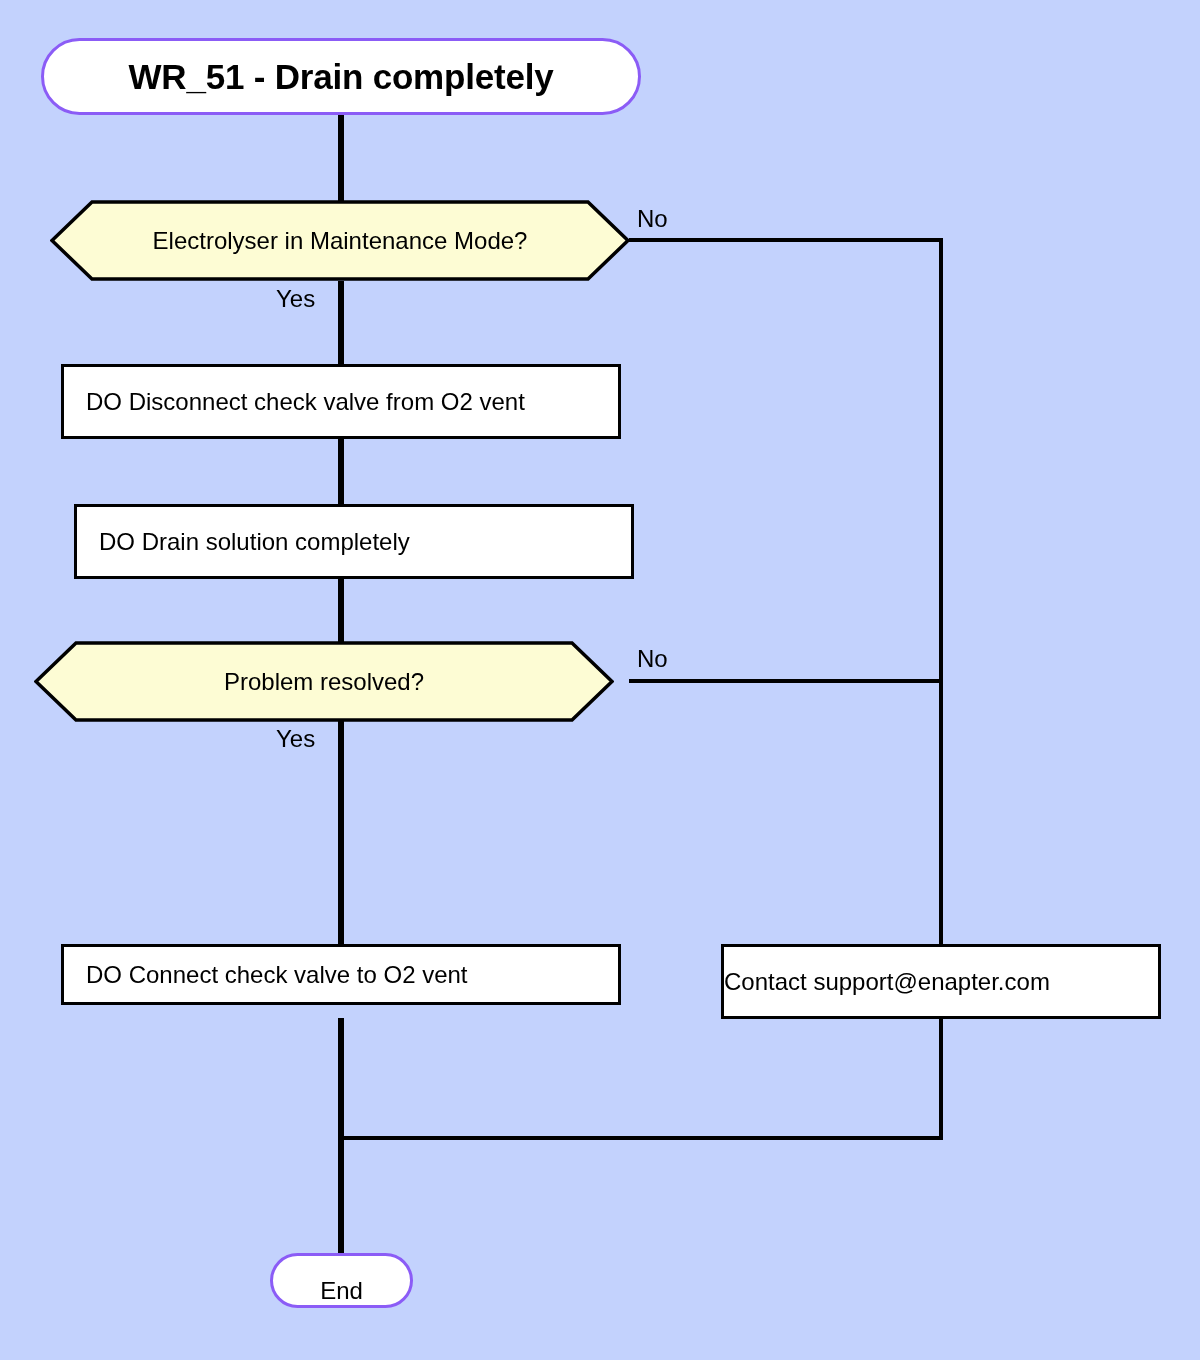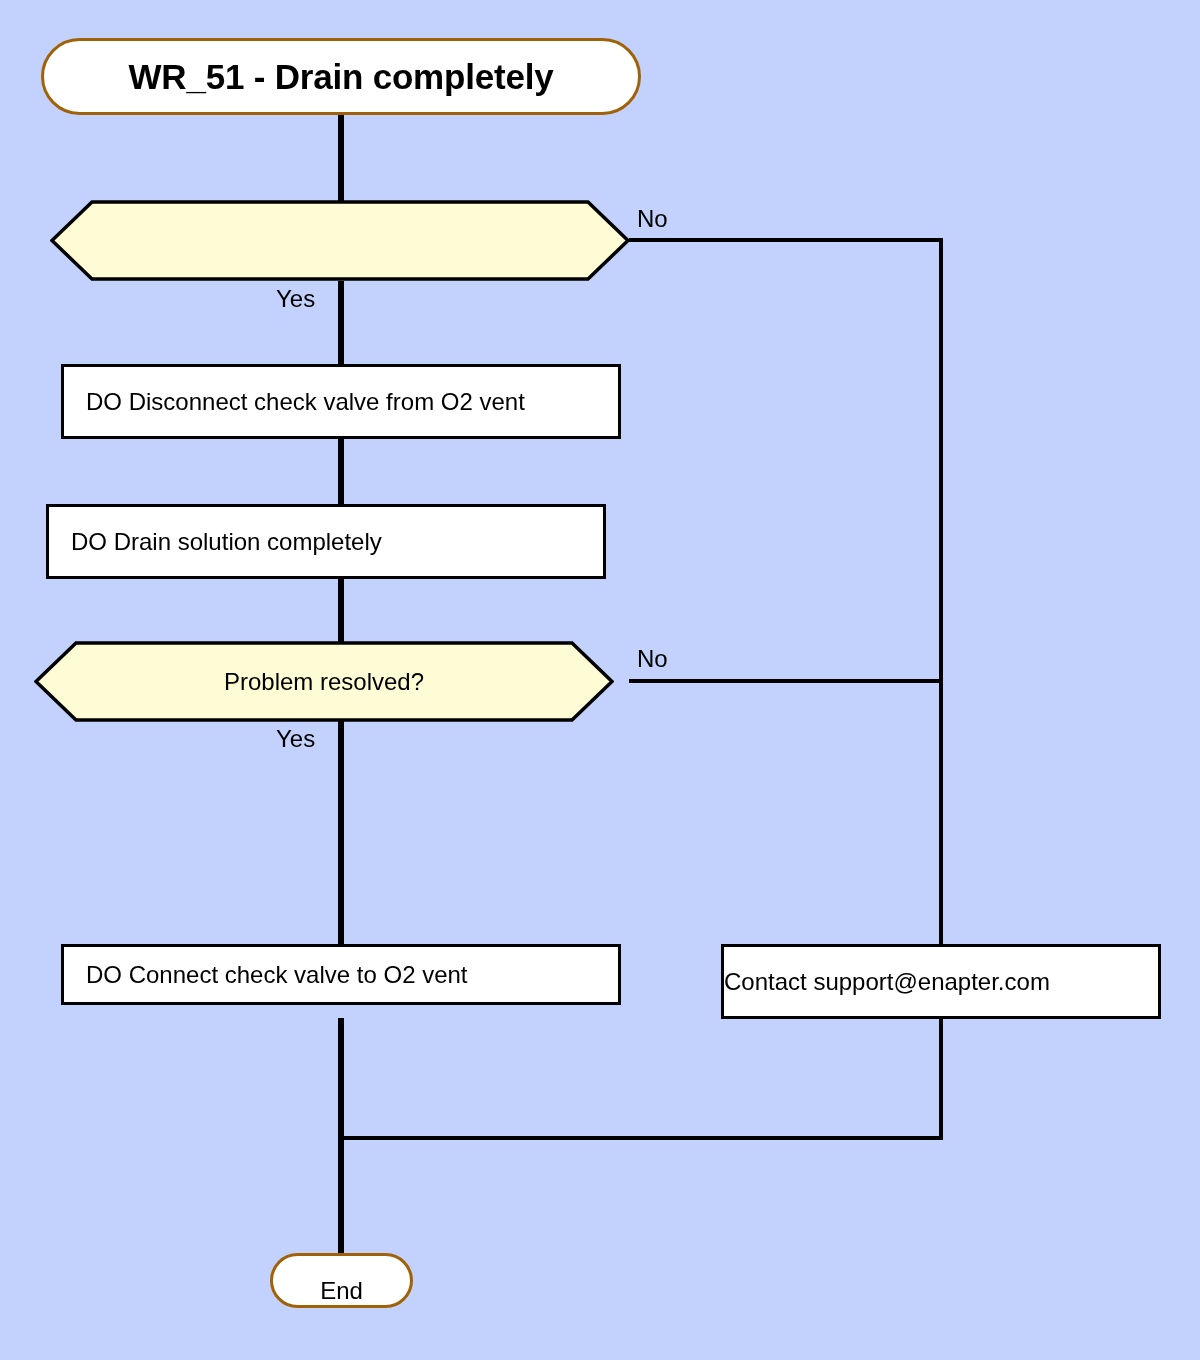--- a/index.html
+++ b/index.html
@@ -23,21 +23,21 @@
   }
   .node {
     position: absolute;
     box-sizing: border-box;
     display: flex;
     align-items: center;
   }
   
   .terminator {
     background: #ffffff;
-    border: 3px solid #a16207;
+    border: 3px solid #8b5cf6;
     border-radius: 999px;
     justify-content: center;
   }
   .terminator-title-text {
     font-size: 35px;
     font-weight: bold;
     color: #000000;
     white-space: nowrap;
     letter-spacing: -0.2px;
   }
@@ -118,29 +118,30 @@
 </svg>
 
 <div class="node terminator" style="left:41px; top:38px; width:600px; height:77px;">
   <span class="terminator-title-text">WR_51 - Drain completely</span>
 </div>
 
 <div class="node decision" style="left:50px; top:200px; width:580px; height:81px;">
   <svg class="decision-hex" viewBox="0 0 580 81" preserveAspectRatio="none" xmlns="http://www.w3.org/2000/svg">
     <polygon points="2,40.5 42,2 538,2 578,40.5 538,79 42,79" fill="#fdfcd4" stroke="#000000" stroke-width="3.5" vector-effect="non-scaling-stroke"></polygon>
   </svg>
+  <span class="decision-text">Electrolyser in Maintenance Mode?</span>
 </div>
 <div class="edge-label" style="left:637px; top:205px;">No</div>
 <div class="edge-label" style="left:276px; top:285px;">Yes</div>
 
 <div class="node process" style="left:61px; top:364px; width:560px; height:75px;">
   <span class="process-text">DO Disconnect check valve from O2 vent</span>
 </div>
 
-<div class="node process" style="left:46px; top:504px; width:560px; height:75px;">
+<div class="node process" style="left:74px; top:504px; width:560px; height:75px;">
   <span class="process-text">DO Drain solution completely</span>
 </div>
 
 <div class="node decision" style="left:34px; top:641px; width:580px; height:81px;">
   <svg class="decision-hex" viewBox="0 0 580 81" preserveAspectRatio="none" xmlns="http://www.w3.org/2000/svg">
     <polygon points="2,40.5 42,2 538,2 578,40.5 538,79 42,79" fill="#fdfcd4" stroke="#000000" stroke-width="3.5" vector-effect="non-scaling-stroke"></polygon>
   </svg>
   <span class="decision-text">Problem resolved?</span>
 </div>
 <div class="edge-label" style="left:637px; top:645px;">No</div>

